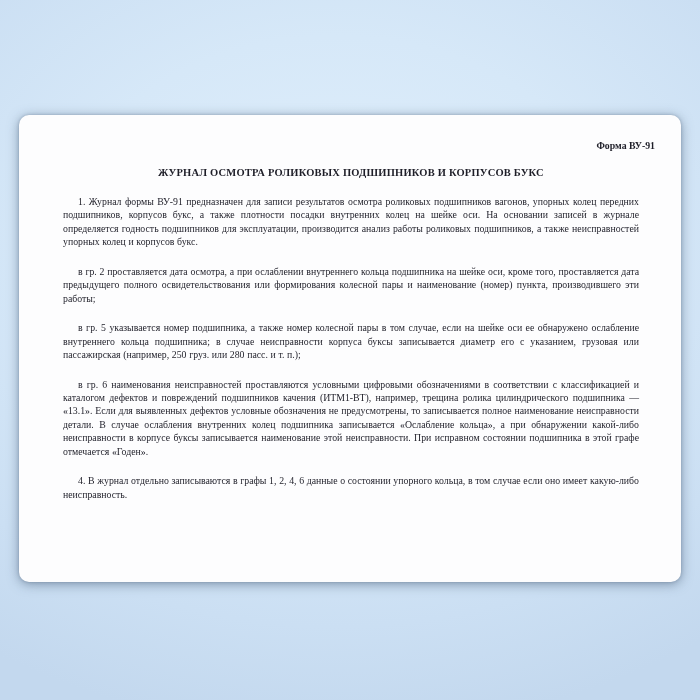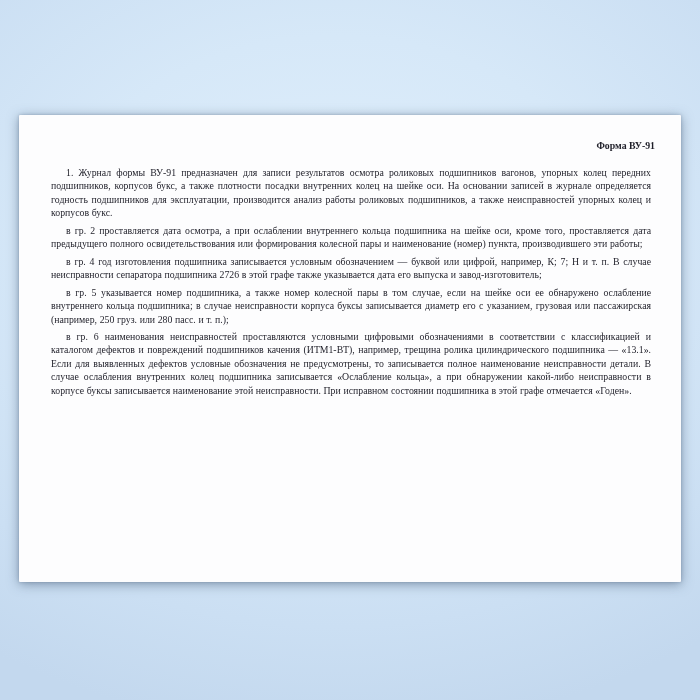--- a/index.html
+++ b/index.html
@@ -15,58 +15,59 @@
   }
   .page {
     position: absolute;
     left: 19px;
     top: 115px;
     width: 662px;
     height: 467px;
     box-sizing: border-box;
     padding: 25px 26px 4px 28px;
     background: #fdfdfe;
-    border-radius: 1px;
+    border-radius: 10px;
     box-shadow: 0 2px 12px rgba(62, 83, 110, 0.55), 0 0 3px rgba(62, 83, 110, 0.30);
     color: #1e1e28;
     font-family: "Liberation Serif", "DejaVu Serif", serif;
   }
   .form-label {
     text-align: right;
     font-weight: bold;
     font-size: 9.8px;
     line-height: 12px;
     margin: 0 0 14px 0;
   }
   .doc-title {
     text-align: center;
     font-weight: bold;
     font-size: 10.5px;
     letter-spacing: 0.2px;
     line-height: 13px;
     margin: 0 0 16px 0;
   }
   .doc-body p {
-    margin: 4px;
+    margin: 16px;
     font-size: 9.8px;
     line-height: 13.45px;
     text-align: justify;
     text-indent: 15px;
     hyphens: auto;
     -webkit-hyphens: auto;
     word-spacing: 0.2px;
   }
 </style>
 </head>
 <body>
 
 <div class="viewport">
   <div class="page">
     <div class="form-label">Форма ВУ-91</div>
+    <h1 class="doc-title">ЖУРНАЛ ОСМОТРА РОЛИКОВЫХ ПОДШИПНИКОВ И КОРПУСОВ БУКС</h1>
     <div class="doc-body">
       <p>1. Журнал формы ВУ-91 предназначен для записи результатов осмотра роликовых подшипников вагонов, упорных колец передних подшипников, корпусов букс, а также плотности посадки внутренних колец на шейке оси. На основании записей в журнале определяется годность подшипников для эксплуатации, производится анализ работы роликовых подшипников, а также неисправностей упорных колец и корпусов букс.</p>
       <p>в гр. 2 проставляется дата осмотра, а при ослаблении внутреннего кольца подшипника на шейке оси, кроме того, проставляется дата предыдущего полного освидетельствования или формирования колесной пары и наименование (номер) пункта, производившего эти работы;</p>
-      <p>в гр. 4 год изготовления подшипника записывается условным обозначением — буквой или цифрой, например, К; 7; Н и т. п. В случае неисправности сепаратора подшипника 2726 в этой графе также указывается дата его выпуска и завод-изготовитель;</p>
       <p>в гр. 5 указывается номер подшипника, а также номер колесной пары в том случае, если на шейке оси ее обнаружено ослабление внутреннего кольца подшипника; в случае неисправности корпуса буксы записывается диаметр его с указанием, грузовая или пассажирская (например, 250 груз. или 280 пасс. и т. п.);</p>
       <p>в гр. 6 наименования неисправностей проставляются условными цифровыми обозначениями в соответствии с классификацией и каталогом дефектов и повреждений подшипников качения (ИТМ1-ВТ), например, трещина ролика цилиндрического подшипника — «13.1». Если для выявленных дефектов условные обозначения не предусмотрены, то записывается полное наименование неисправности детали. В случае ослабления внутренних колец подшипника записывается «Ослабление кольца», а при обнаружении какой-либо неисправности в корпусе буксы записывается наименование этой неисправности. При исправном состоянии подшипника в этой графе отмечается «Годен».</p>
+      <p>4. В журнал отдельно записываются в графы 1, 2, 4, 6 данные о состоянии упорного кольца, в том случае если оно имеет какую-либо неисправность.</p>
     </div>
   </div>
 </div>
 
 </body></html>

